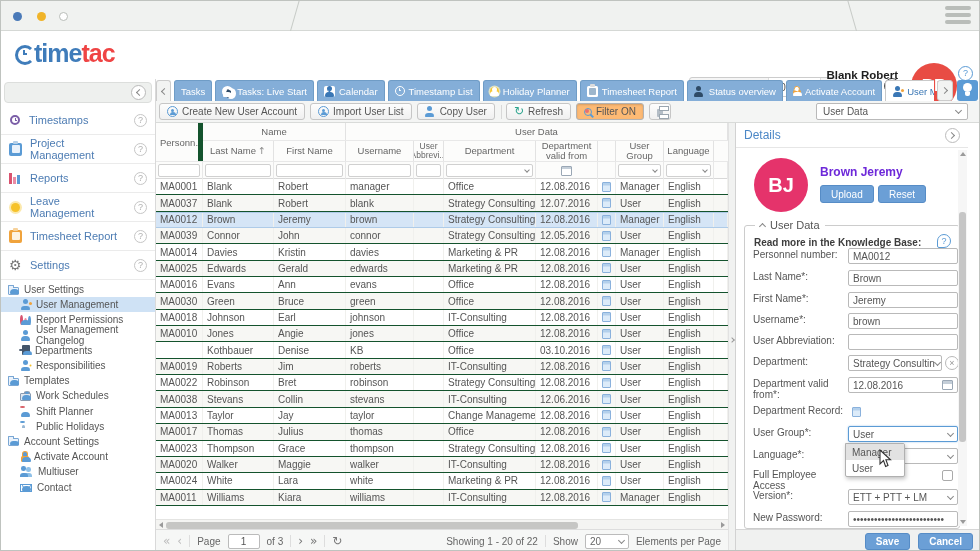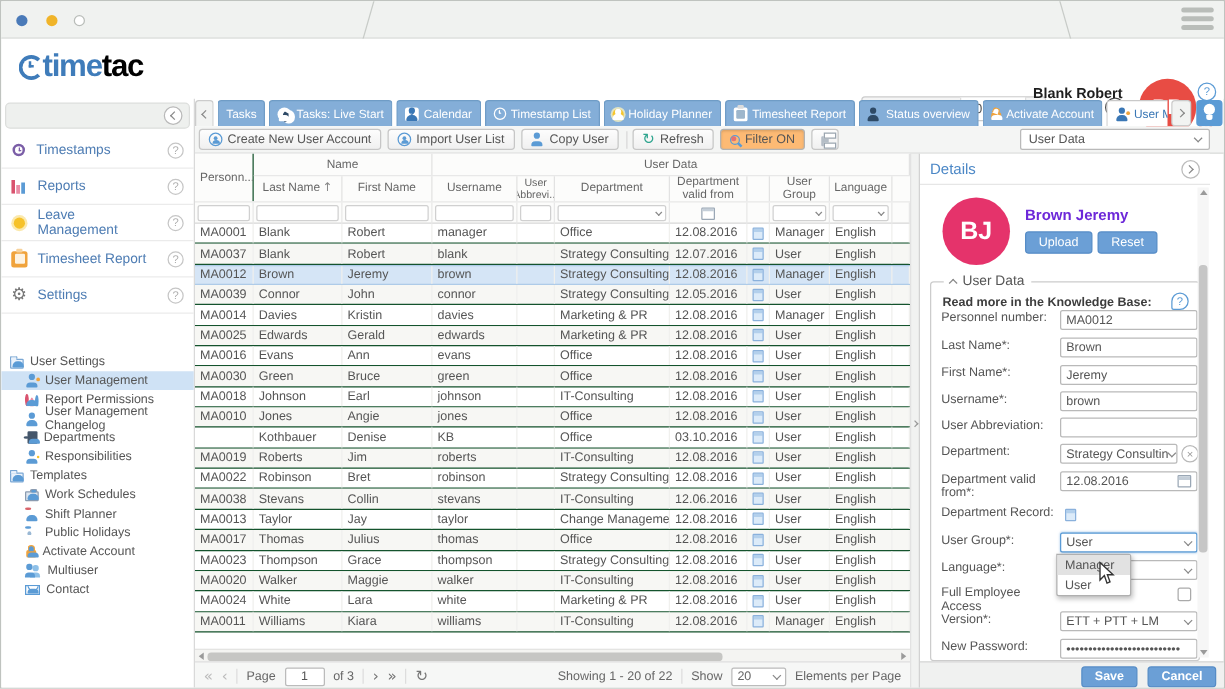--- a/index.html
+++ b/index.html
@@ -20,21 +20,21 @@
   .burger{position:absolute;right:10px;top:5px;width:26px}
   .burger div{height:4px;background:#b9bdb9;border-radius:2px;margin-bottom:3px}
 
   
   .hdr{position:absolute;left:0;top:30px;width:980px;height:48px;background:#fff}
   .logo{position:absolute;left:14px;top:7px;font-size:25px;font-weight:bold;letter-spacing:-1px;line-height:30px}
   .logo-clock{display:inline-block;width:20px;height:20px;border:3.5px solid #3f7cba;border-radius:50%;
       border-right-color:transparent;vertical-align:-3px;margin-right:-1px;position:relative}
   .logo-clock::before{content:'';position:absolute;left:5px;top:2px;width:2px;height:5px;background:#3f7cba}
   .logo-clock::after{content:'';position:absolute;left:5px;top:5px;width:4px;height:2px;background:#3f7cba}
-  .logo-time{color:#3f7cba}.logo-tac{color:#000000}
+  .logo-time{color:#3f7cba}.logo-tac{color:#ef4444}
   .ts-box{position:absolute;left:688px;top:46px;width:148px;height:20px;border:1px solid #ccc;border-radius:3px;
       background:#f5f5f5;display:flex;align-items:center;font-size:10px;color:#9a9a9a}
   .ts-ph{padding:0 6px;flex:1;white-space:nowrap;overflow:hidden}
   .ts-time{color:#555;font-size:10.5px;padding:0 5px;border-left:1px solid #ddd;background:#fff;height:100%;display:flex;align-items:center}
   .ts-chev{padding:0 5px;border-left:1px solid #ddd;height:100%;display:flex;align-items:center}
   .chv{width:5px;height:5px;border-right:1.3px solid #888;border-bottom:1.3px solid #888;transform:rotate(45deg);display:inline-block;margin-top:-2px}
   .ico-stop{position:absolute;left:843px;top:50px;width:13px;height:13px;border-radius:50%;background:#f6d6d6}
   .ico-stop::before{content:'';position:absolute;left:4px;top:4px;width:5px;height:5px;background:#e3a2a2}
   .ico-note{position:absolute;left:860px;top:50px;width:12px;height:12px;background:#f8e8cf;border-radius:2px}
   .ico-note::before{content:'';position:absolute;left:2px;top:2px;width:7px;height:2px;background:#edc089;transform:rotate(-40deg);transform-origin:left}
@@ -159,21 +159,21 @@
   .ic-lock-orange::before{content:'';position:absolute;top:-4.5px;left:1px;width:4px;height:4px;border:1.5px solid #f0a33c;border-bottom:none;border-radius:3px 3px 0 0}
   .ic-users{width:13px!important}
   .ic-users::before{content:'';position:absolute;top:0;left:1px;width:4.5px;height:4.5px;border-radius:50%;background:#5b9bd5;box-shadow:5px 1px 0 #8ec0e8}
   .ic-users::after{content:'';position:absolute;bottom:0;left:0;width:8px;height:4px;border-radius:3px 3px 0 0;background:#5b9bd5;box-shadow:4px 0 0 #8ec0e8}
   .ic-envelope{width:12px!important;height:8px!important;border:1px solid #5b9bd5;background:#fff;overflow:hidden;margin-top:1px}
   .ic-envelope::before{content:'';position:absolute;top:-5px;left:1px;width:7px;height:7px;transform:rotate(45deg);border:1px solid #5b9bd5;background:#fff}
 
   
   .grid{position:absolute;left:155px;top:122px;width:572px;height:406px;background:#fff}
   .ghead{position:absolute;left:0;top:0;width:572px;height:56px;border-bottom:1px solid #d8d8d8;background:#fcfcfb;font-size:9.5px;color:#666}
-  .g-pers{position:absolute;left:0;top:0;width:47px;height:38px;border-right:1px solid #14532d;display:flex;align-items:center;padding:0 4px;overflow:hidden;white-space:nowrap}
+  .g-pers{position:absolute;left:0;top:0;width:47px;height:38px;border-right:5px solid #14532d;display:flex;align-items:center;padding:0 4px;overflow:hidden;white-space:nowrap}
   .g-r1{position:absolute;left:47px;top:0;right:0;height:18px;display:flex;border-bottom:1px solid #e8e8e8}
   .g-r2{position:absolute;left:47px;top:18px;right:0;height:20px;display:flex}
   .g-filter{position:absolute;left:0;top:38px;right:0;height:18px;display:flex;border-top:1px solid #e8e8e8}
   .gc{border-right:1px solid #e2e2e2;display:flex;align-items:center;justify-content:center;text-align:center;line-height:1.05;overflow:hidden;padding:0 2px}
   .w-name{width:143px}.w-ud{flex:1}
   .c-last{width:71px}.c-first{width:72px}.c-user{width:68px}.c-abb{width:30px;font-size:8.5px}
   .c-dept{width:92px}.c-valid{width:62px}.c-rec{width:18px}.c-grp{width:48px}.c-lang{width:50px}.c-fill{flex:1;border-right:none}
   .c-id{width:47px}
   .sortarr{color:#888;margin-left:2px;font-family:"DejaVu Sans",sans-serif}
   .fcell{border-right:1px solid #e8e8e8;display:flex;align-items:center;justify-content:center;padding:0 2px}
@@ -390,20 +390,25 @@
         </span>
     </div>
     <div class="sb-main">
 
     <div class="sb-item">
           <span class="ic ic-clock-purple"></span>
           <span>Timestamps</span>
           <span class="help"></span>
         </div>
         <div class="sb-item">
+          <span class="ic ic-clipboard-blue"></span>
+          <span>Project Management</span>
+          <span class="help"></span>
+        </div>
+        <div class="sb-item">
           <span class="ic ic-chart-red"></span>
           <span>Reports</span>
           <span class="help"></span>
         </div>
         <div class="sb-item">
           <span class="ic ic-sun-yellow"></span>
           <span>Leave Management</span>
           <span class="help"></span>
         </div>
         <div class="sb-item">
@@ -451,20 +456,24 @@
           <span class="ic pico ic-briefcase"></span>
           <span>Work Schedules</span>
         </div>
         <div class="tr-item t-leaf">
           <span class="ic pico ic-calendar-shift"></span>
           <span>Shift Planner</span>
         </div>
         <div class="tr-item t-leaf">
           <span class="ic pico ic-calendar-holiday"></span>
           <span>Public Holidays</span>
+        </div>
+        <div class="tr-item t-folder">
+          <span class="ic pico ic-folder"></span>
+          <span>Account Settings</span>
         </div>
         <div class="tr-item t-leaf">
           <span class="ic pico ic-lock-orange"></span>
           <span>Activate Account</span>
         </div>
         <div class="tr-item t-leaf">
           <span class="ic pico ic-users"></span>
           <span>Multiuser</span>
         </div>
         <div class="tr-item t-leaf">

